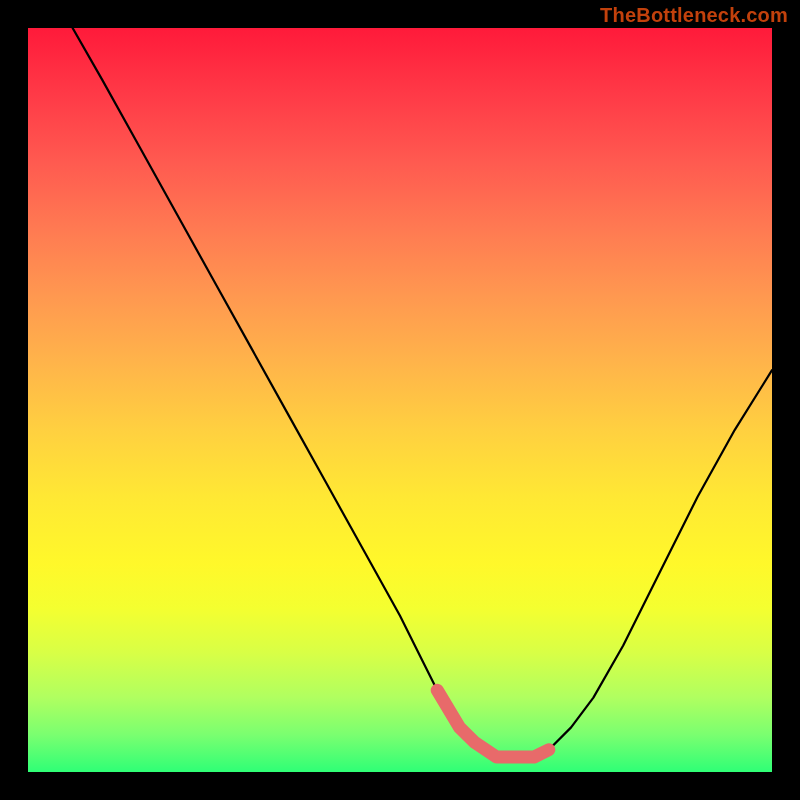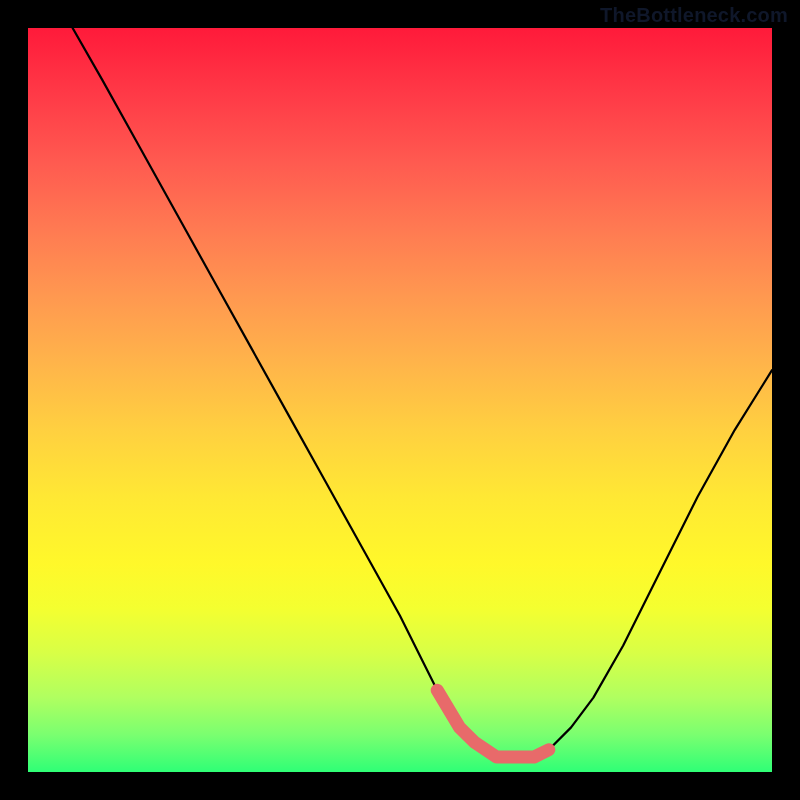--- a/index.html
+++ b/index.html
@@ -4,21 +4,21 @@
 <style>
   * { margin: 0; padding: 0; box-sizing: border-box; }
   html, body { width: 800px; height: 800px; overflow: hidden; background: #fff; }
   .watermark {
     position: absolute;
     top: 4px;
     right: 12px;
     font-family: Arial, Helvetica, sans-serif;
     font-size: 20px;
     font-weight: bold;
-    color: #0f172a;
+    color: #c2410c;
     z-index: 10;
     letter-spacing: 0.2px;
   }
   .frame {
     position: absolute;
     left: 0; top: 0;
     width: 800px; height: 800px;
     background: #000;
   }
   .plot {

